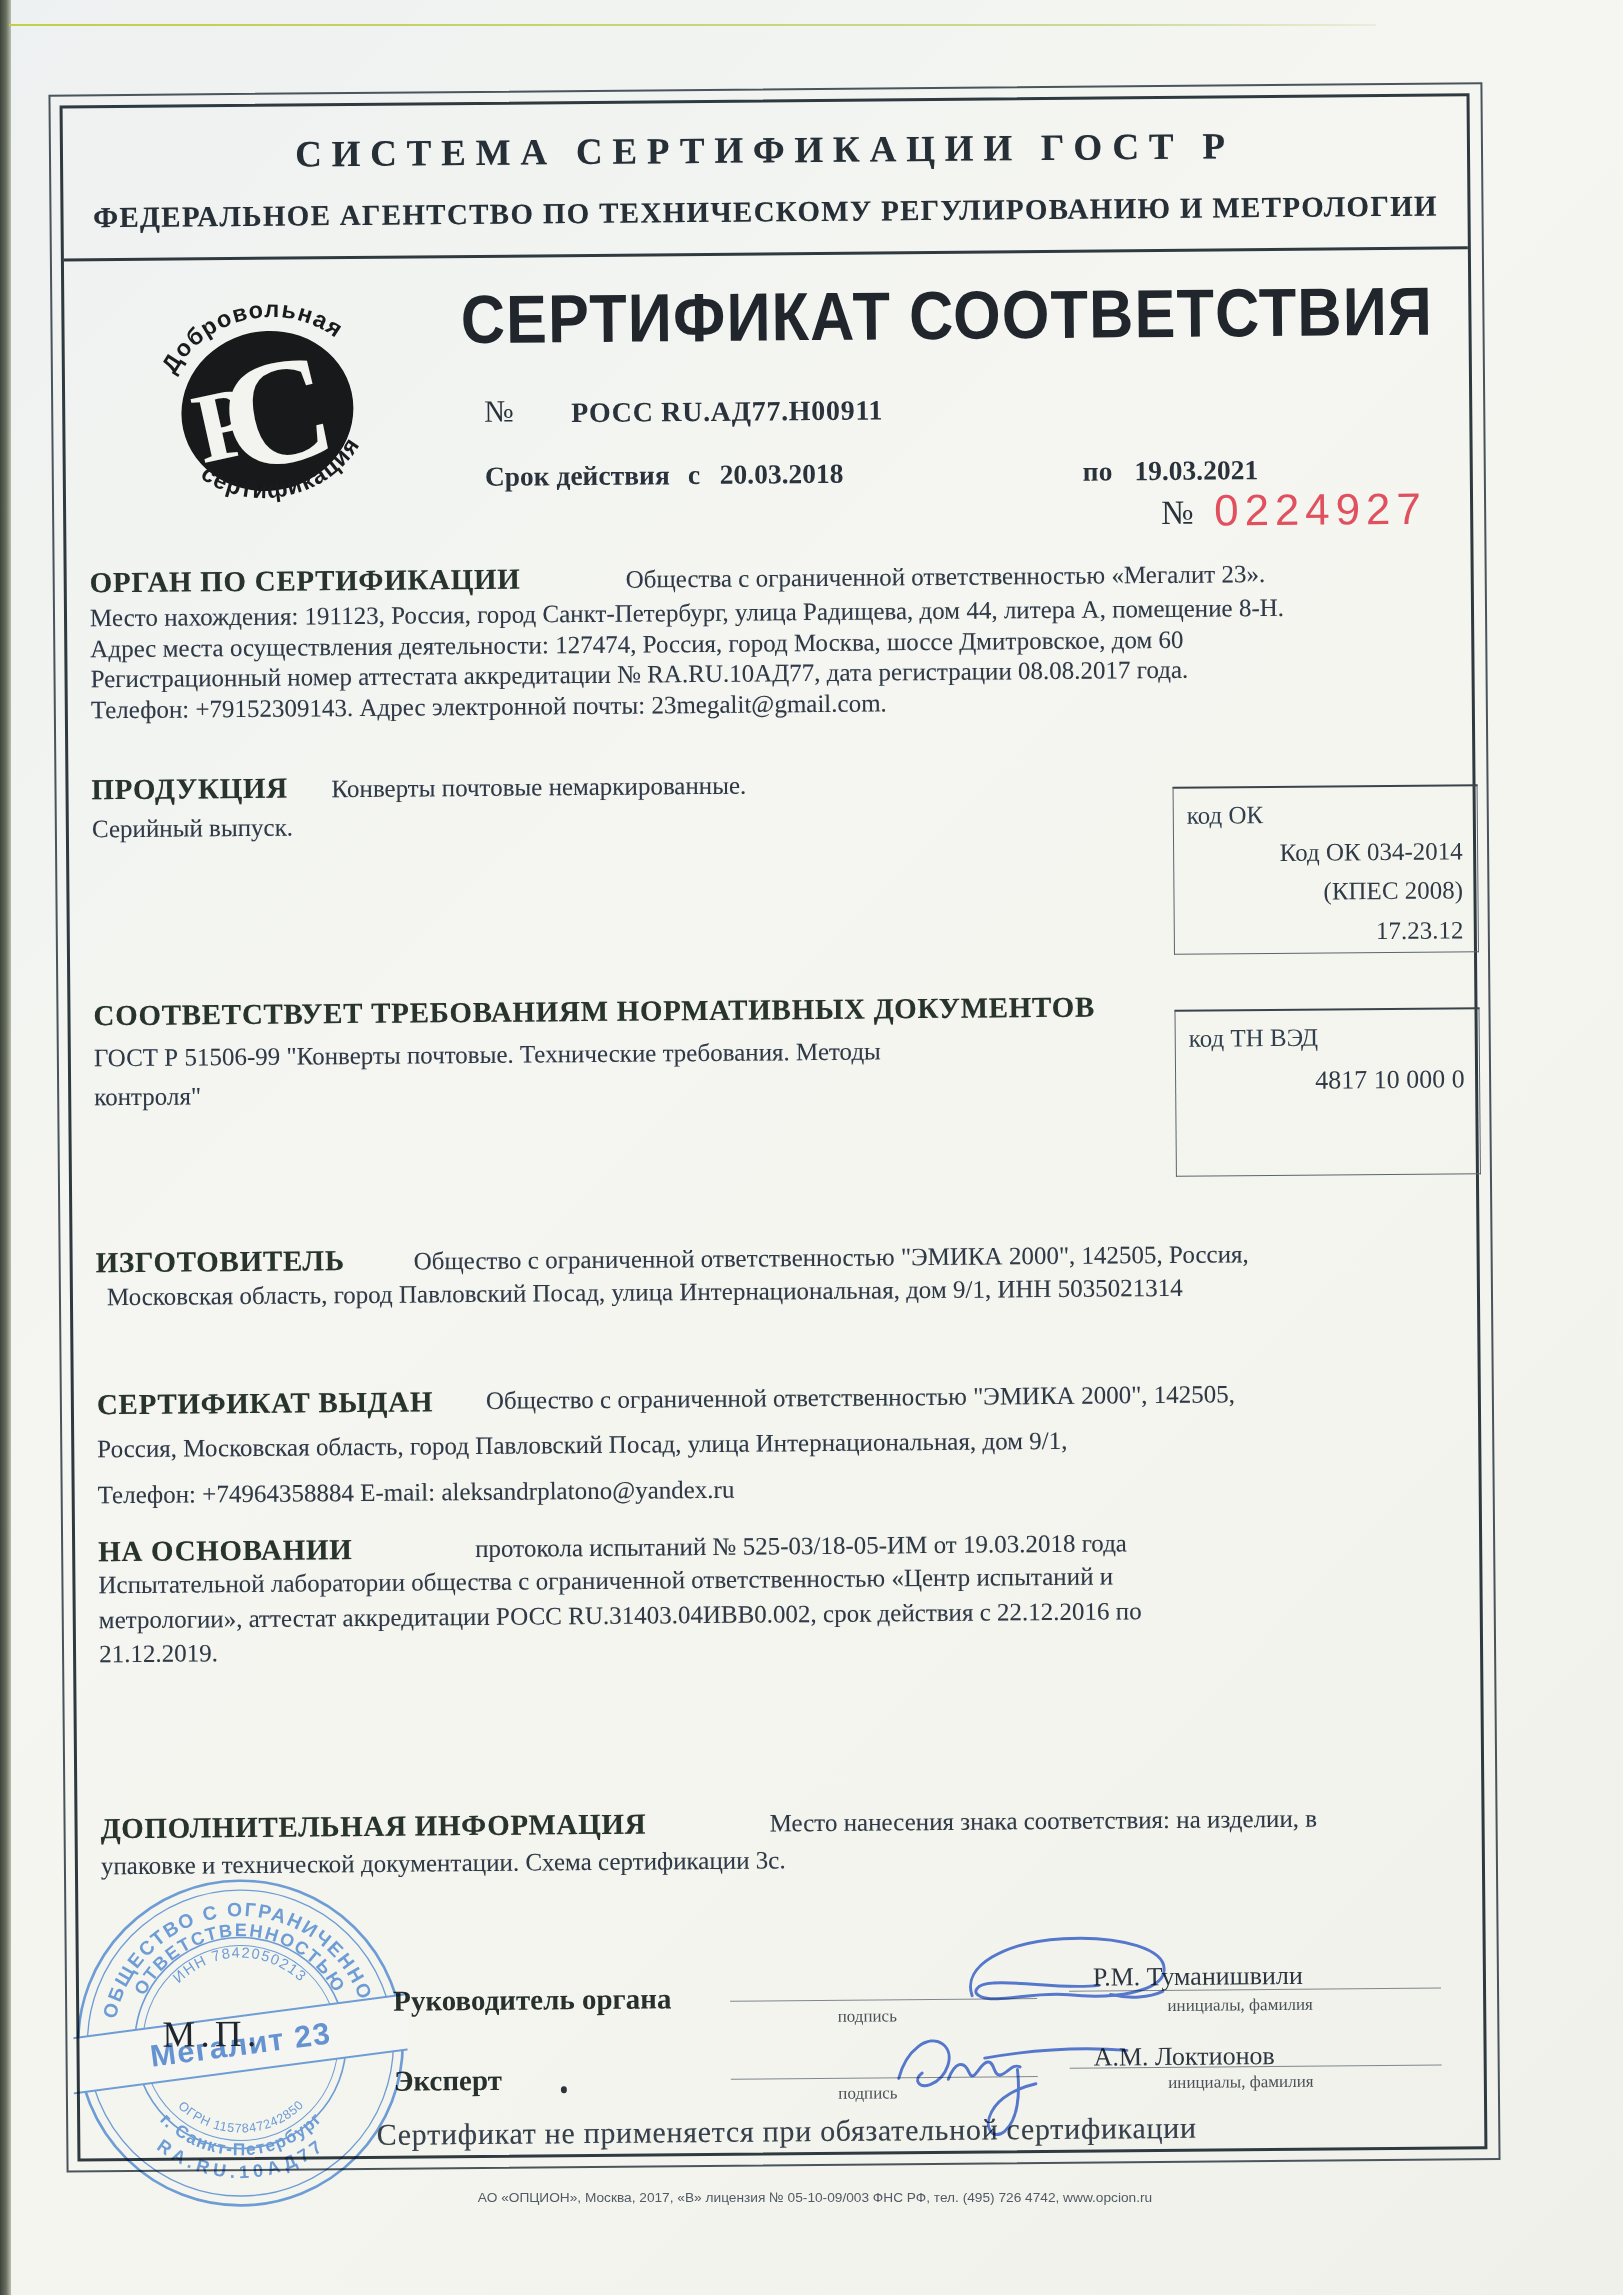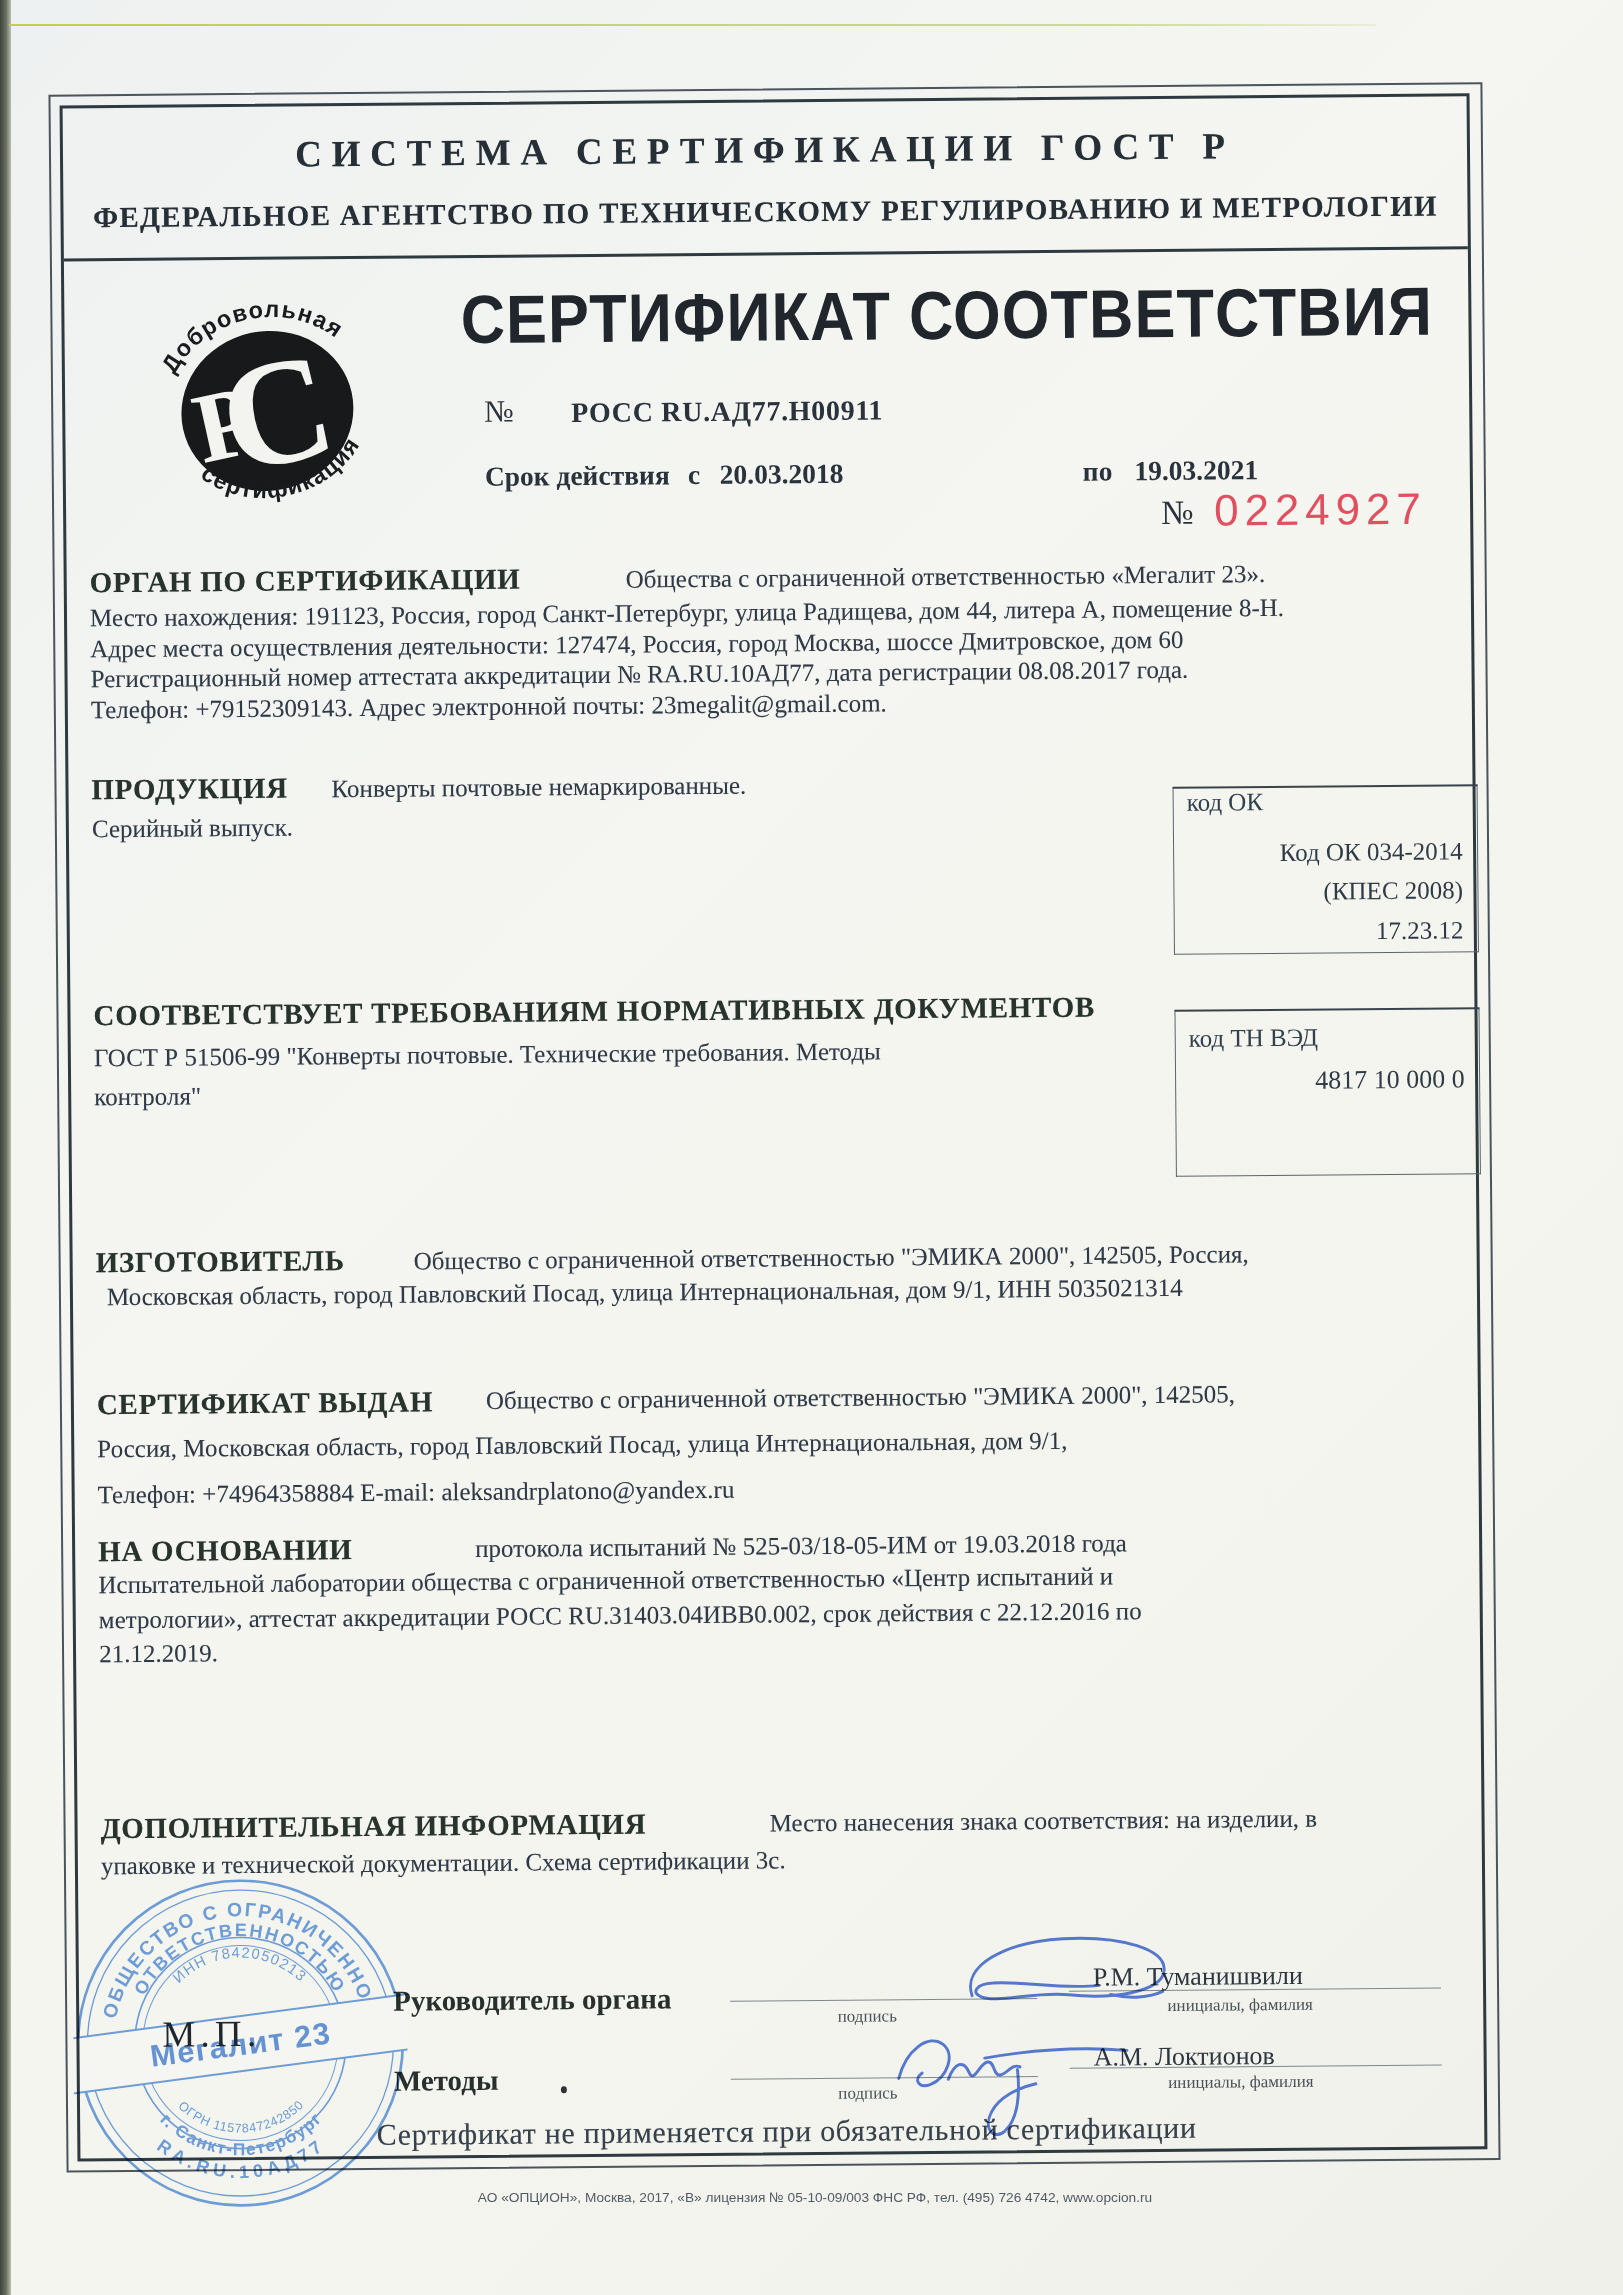--- a/index.html
+++ b/index.html
@@ -23,21 +23,21 @@
   .certno{left:568px;top:395px;font-size:28px;font-weight:bold;letter-spacing:0.7px;color:#2a323c;}
   .validity{left:481px;top:458px;font-size:27.5px;font-weight:bold;color:#2a323c;white-space:nowrap;}
   .validity .gap1{margin-left:18.3px;}  .validity .gap2{margin-left:19.6px;}
   .validity-to{left:1079px;top:458px;font-size:27.5px;font-weight:bold;color:#2a323c;white-space:nowrap;}
   .validity-to .gap2{margin-left:22px;}
   .blankno-label{left:1157px;top:497px;font-size:34px;color:#2a323c;}
   .blankno{left:1210px;top:489px;font-family:"Liberation Sans","DejaVu Sans",sans-serif;font-size:44px;letter-spacing:5.9px;color:#e0505e;}
   .sec-label{font-weight:bold;font-size:29px;letter-spacing:0.7px;color:#28332e;text-shadow:0 0 0.7px rgba(40,55,50,.4);white-space:nowrap;}
   .body-t{font-size:25px;color:#303a47;text-shadow:0 0 0.7px rgba(45,55,75,.3);white-space:nowrap;}
   .code-box{border:1.3px solid #5a646e;border-top:2.6px solid #39434b;}
-  .code-box .cb-label{position:absolute;left:13px;top:0;font-size:25px;color:#32404e;white-space:nowrap;}
+  .code-box .cb-label{position:absolute;left:13px;top:13px;font-size:25px;color:#32404e;white-space:nowrap;}
   .code-box .cb-row{position:absolute;right:14.4px;text-align:right;font-size:25px;color:#2f3a46;white-space:nowrap;}
   .sig-label{font-weight:bold;font-size:29px;color:#28302e;white-space:nowrap;}
   .sig-line{height:0;border-top:1.3px solid rgba(90,100,110,.75);}
   .sig-caption{font-size:17px;color:#4a5158;text-align:center;}
   .name{font-size:26px;color:#2c3540;white-space:nowrap;}
   .mp{font-size:37px;letter-spacing:5.2px;color:#1f262e;font-weight:500;z-index:6;}
   .bottom-note{left:258px;top:2114px;width:1021px;text-align:center;font-size:30px;letter-spacing:0.7px;color:#37414b;text-shadow:0 0 0.7px rgba(45,55,75,.35);white-space:nowrap;}
   .footer{left:393px;top:2190px;width:844px;text-align:center;font-family:"Liberation Sans","DejaVu Sans",sans-serif;
     font-size:13.7px;color:#525a66;white-space:nowrap;}
   .stamp{left:56px;top:1871px;width:334px;height:334px;z-index:5;mix-blend-mode:multiply;opacity:.88;}
@@ -168,21 +168,21 @@
 
     <div class="abs mp" style="left:145px;top:2007px;">М.П.</div>
 
     <div class="abs sig-label" style="left:376px;top:1981px;">Руководитель органа</div>
     <div class="abs sig-line" style="left:713px;top:2000px;width:307px;"></div>
     <div class="abs sig-caption" style="left:765px;top:2007px;width:170px;">подпись</div>
     <div class="abs name" style="left:1076px;top:1965px;">Р.М. Туманишвили</div>
     <div class="abs sig-line" style="left:1052px;top:1993px;width:372px;"></div>
     <div class="abs sig-caption" style="left:1112px;top:1999px;width:222px;">инициалы, фамилия</div>
 
-    <div class="abs sig-label" style="left:376px;top:2061px;">Методы</div>
+    <div class="abs sig-label" style="left:376px;top:2061px;">Эксперт</div>
     <div class="abs expert-dot" style="position:absolute;"></div>
     <div class="abs sig-line" style="left:713px;top:2078px;width:307px;"></div>
     <div class="abs sig-caption" style="left:765px;top:2084px;width:170px;">подпись</div>
     <div class="abs name" style="left:1076px;top:2045px;">А.М. Локтионов</div>
     <div class="abs sig-line" style="left:1052px;top:2070px;width:372px;"></div>
     <div class="abs sig-caption" style="left:1112px;top:2076px;width:222px;">инициалы, фамилия</div>
 
     <svg class="abs sig-svg" style="left:942px;top:1934px;width:222px;height:92px;" viewBox="0 0 340 140">
       <g fill="none" stroke="#5577cc" stroke-width="4.5" stroke-linecap="round">
         <path d="M 20,96 C 4,50 72,14 160,10 C 250,6 320,28 314,62 C 309,92 238,104 168,96 C 118,90 58,108 34,98 C 18,92 26,78 52,77 C 96,74 158,88 214,82"></path>

